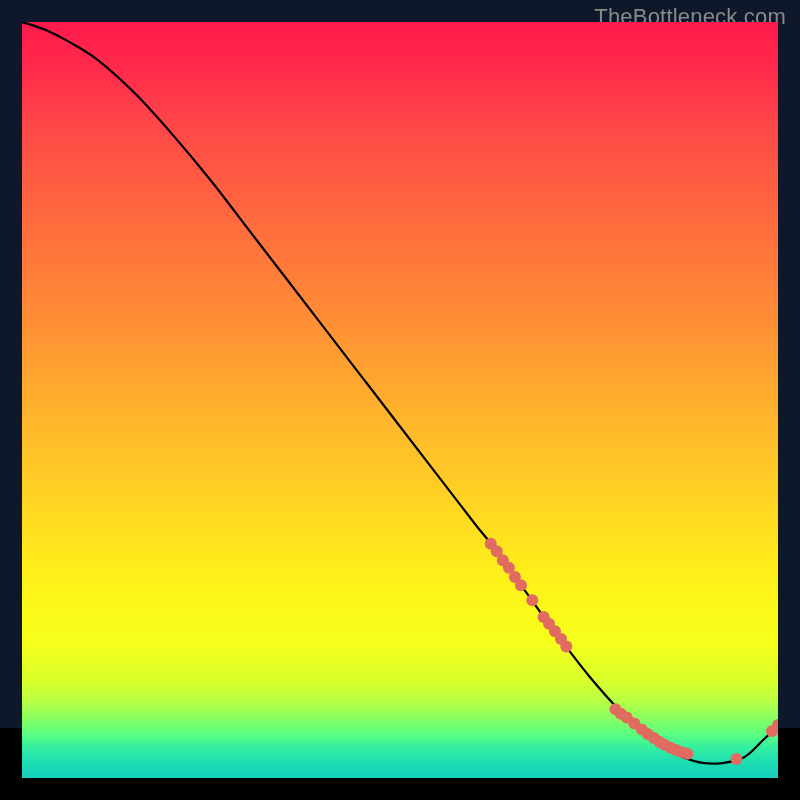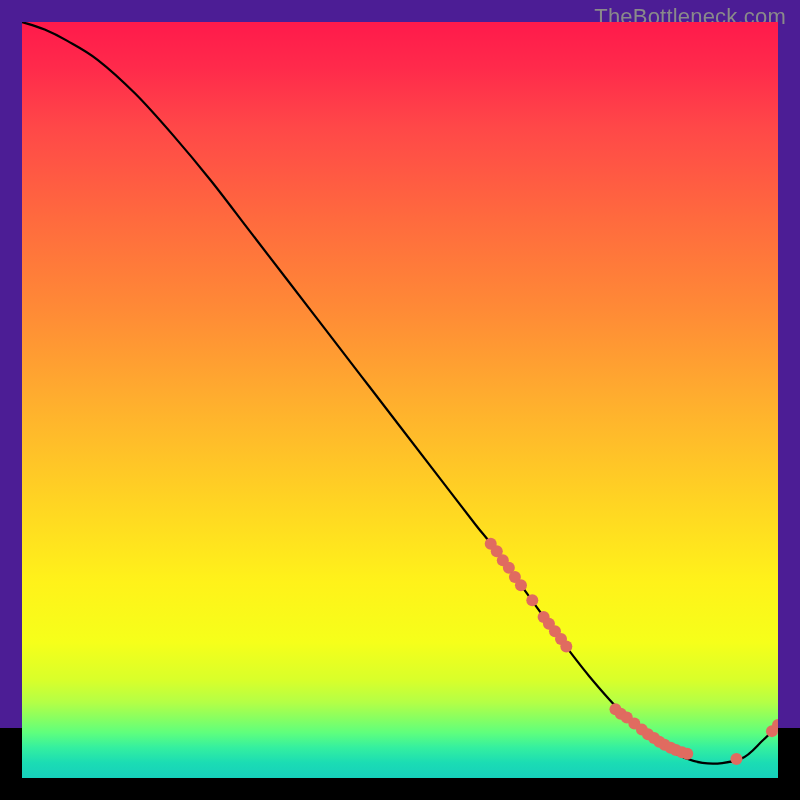--- a/index.html
+++ b/index.html
@@ -7,21 +7,21 @@
     padding: 0;
     width: 800px;
     height: 800px;
     background: #000;
     overflow: hidden;
   }
   .frame {
     position: relative;
     width: 800px;
     height: 728px;
-    background: #4c1d95;
+    background: #0f172a;
   }
   .watermark {
     position: absolute;
     top: 4px;
     right: 14px;
     font-family: Arial, Helvetica, sans-serif;
     font-size: 22px;
     color: #8a8a8a;
     font-weight: 500;
     letter-spacing: 0.2px;

